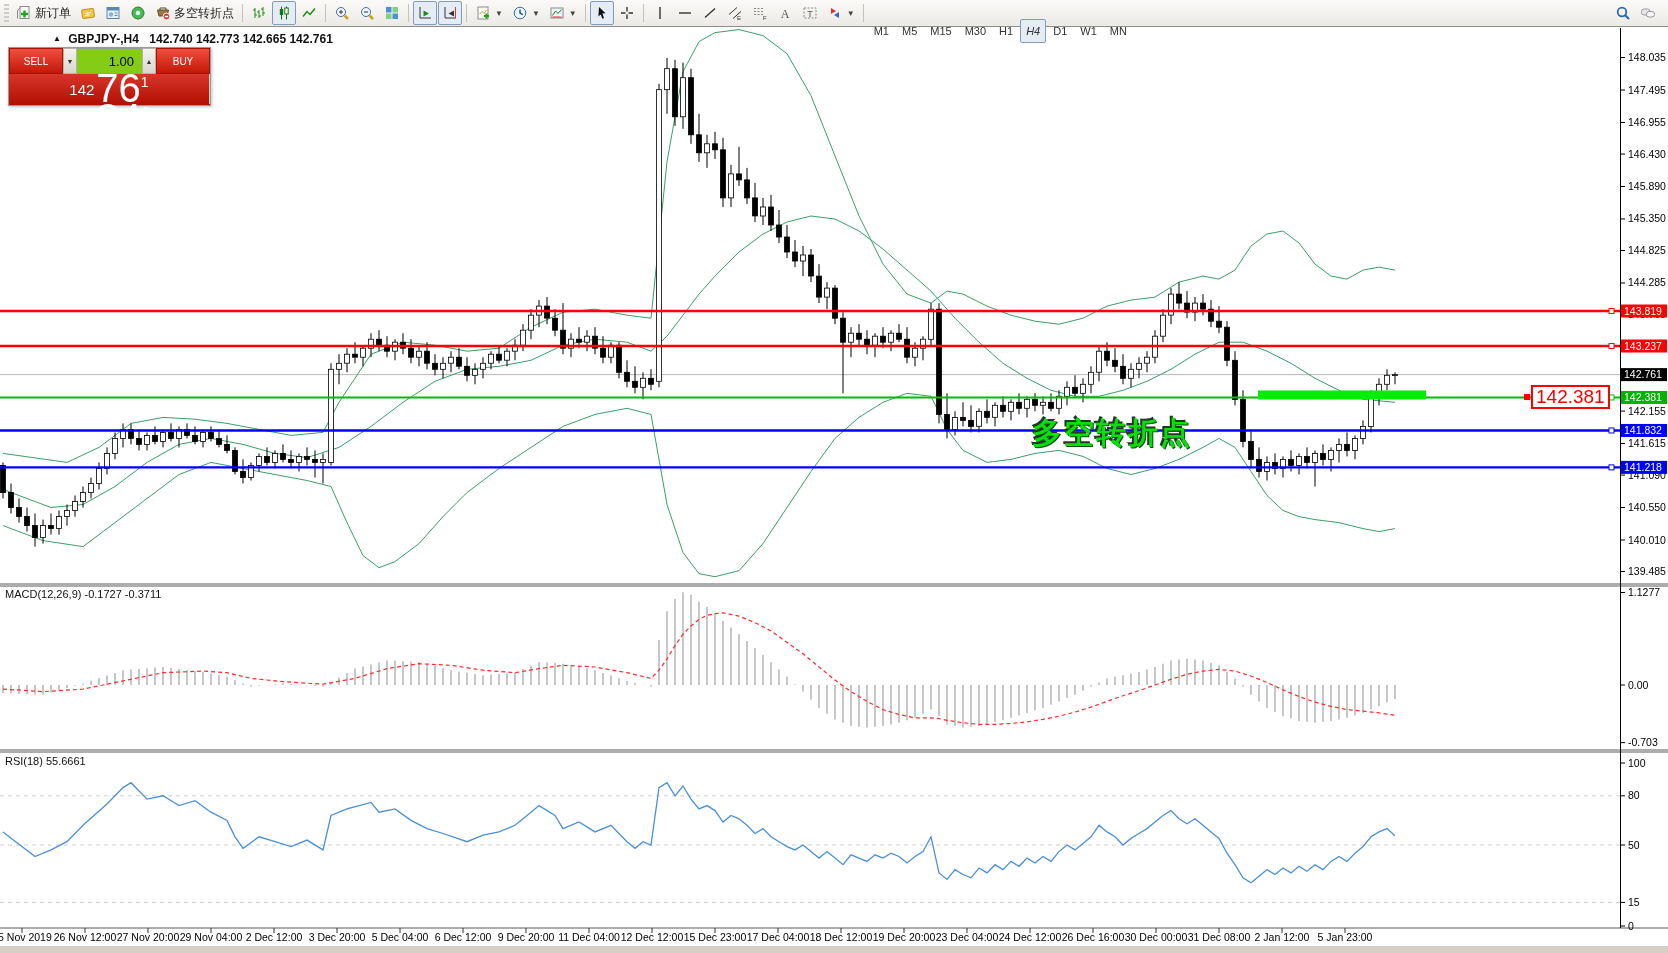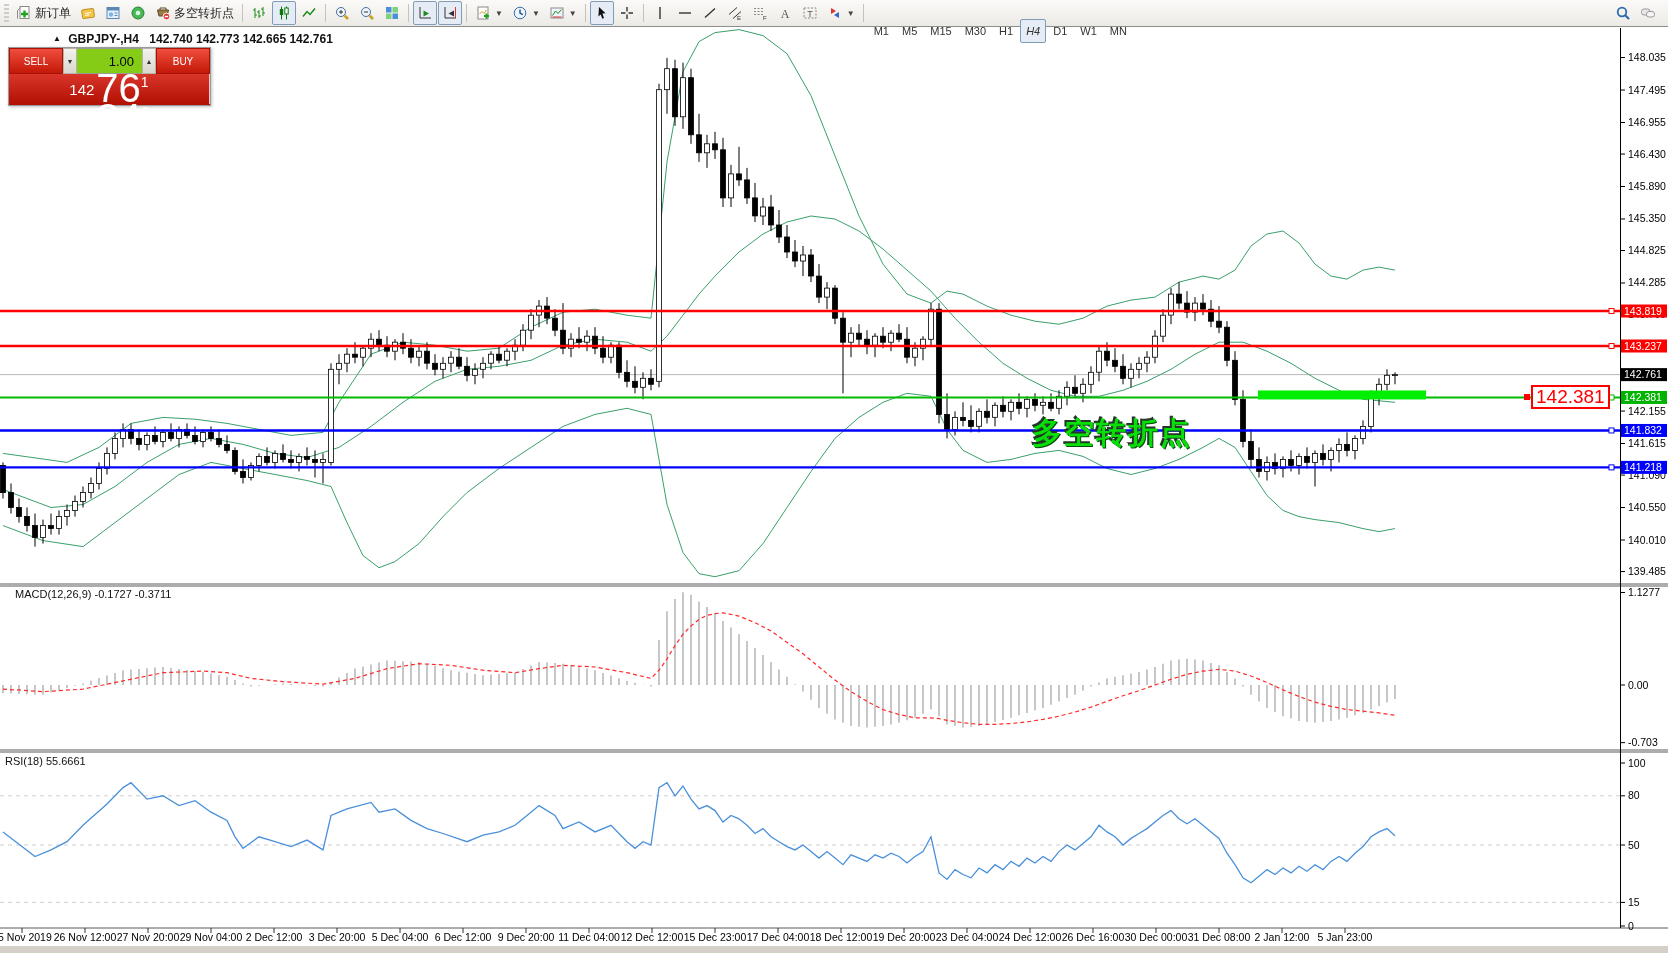--- a/index.html
+++ b/index.html
@@ -274,21 +274,21 @@
       <span class="tp-big">34</span>
       <span class="tp-sup">3</span>
     </span>
   </div>
 </div>
 
 <div id="annotation">多空转折点</div>
 <div id="price-box">142.381</div>
 <div id="price-box-handle"></div>
 
-<div class="pane-label" style="left:15px;top:588px;">MACD(12,26,9) -0.1727 -0.3711</div>
+<div class="pane-label" style="left:5px;top:588px;">MACD(12,26,9) -0.1727 -0.3711</div>
 <div class="pane-label" style="left:5px;top:755px;">RSI(18) 55.6661</div>
 
 <svg id="svg-main" width="1668" height="926" viewBox="0 27 1668 926">
       <defs>
         <clipPath id="mainclip">
           <rect x="0" y="28" width="1620" height="555"></rect>
         </clipPath>
       </defs>
       <g clip-path="url(#mainclip)">
         <line x1="0" y1="374.6181329999997" x2="1620" y2="374.6181329999997" stroke="#b8b8b8" stroke-width="1"></line>

